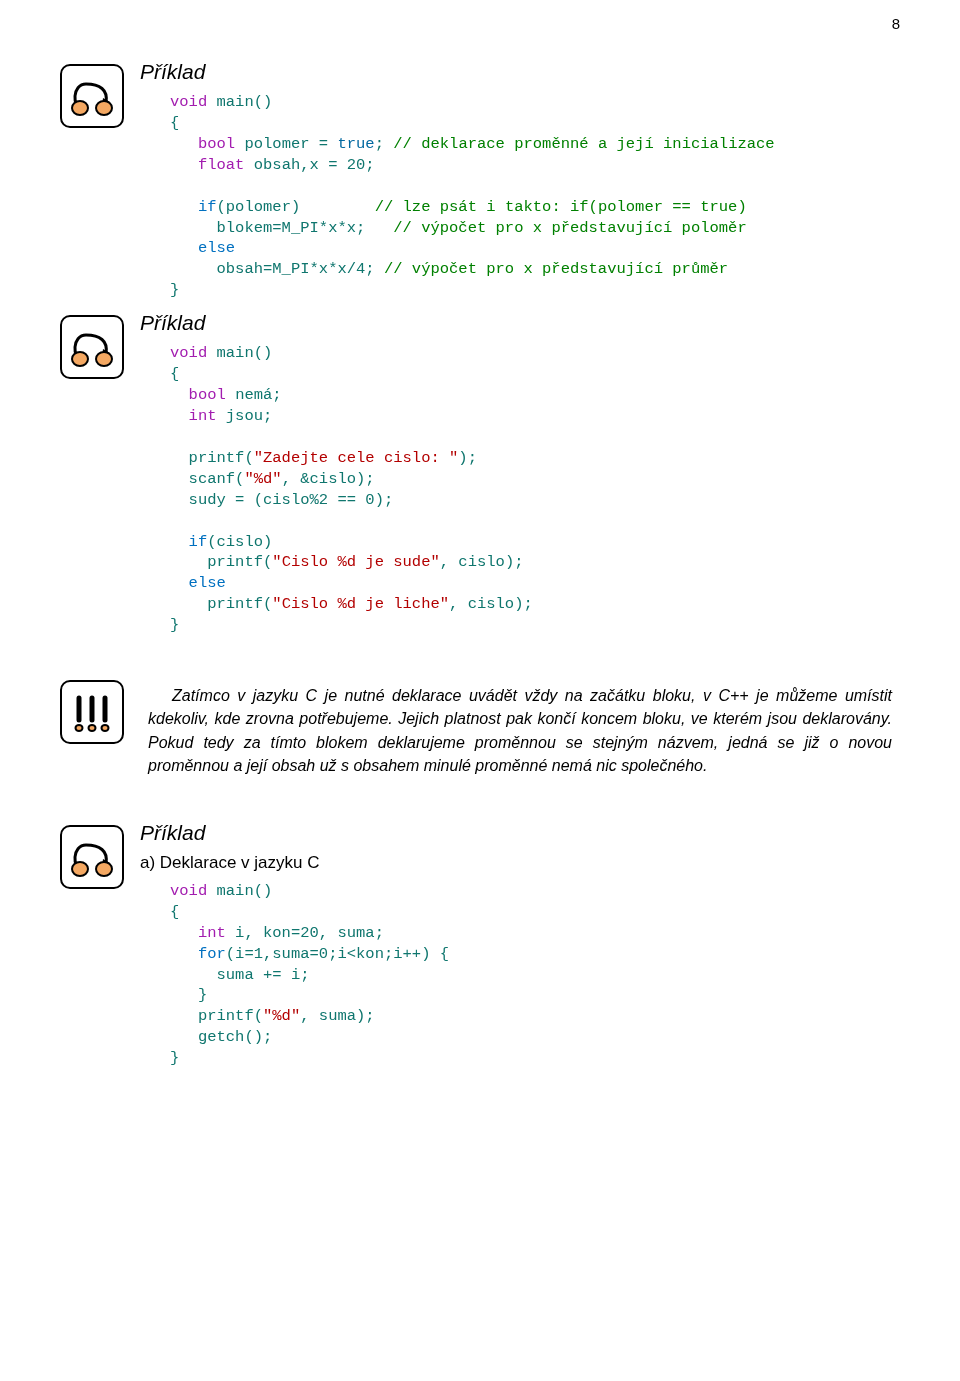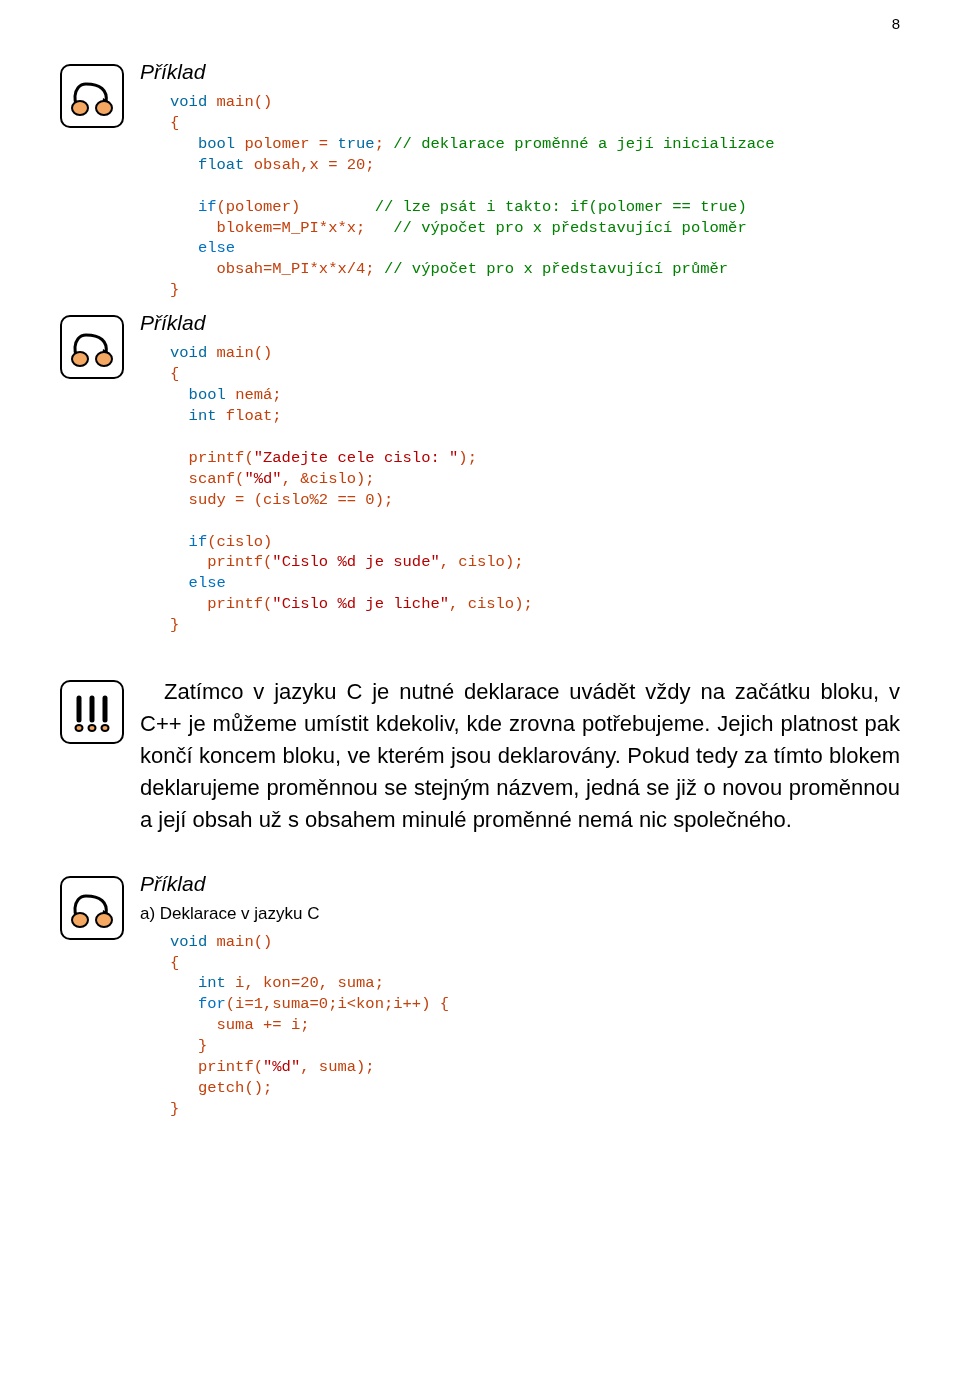--- a/index.html
+++ b/index.html
@@ -49,32 +49,33 @@
     margin: 6px 0 10px 0;
   }
   pre {
     font-family: "Courier New", Courier, monospace;
     font-size: 15.5px;
     line-height: 1.35;
     white-space: pre;
     margin: 0;
     padding: 0 0 0 30px;
   }
-  .kw-type   { color: #0369a1; } 
+  .kw-type   { color: #a21caf; } 
   .kw-ctrl   { color: #0070c0; } 
   .kw-lit    { color: #0369a1; } 
   .str       { color: #b30000; } 
   .cmt       { color: #008000; } 
-  .norm      { color: #c2410c; }
+  .norm      { color: #0f766e; }
   .body-text {
-    font-size: 22px;
+    font-size: 16px;
     line-height: 1.45;
     text-align: justify;
-    margin: 0;
+    margin: 8px;
     text-indent: 24px;
+    font-style: italic;
   }
   .sub-text {
     font-size: 17px;
     margin: 6px 0 8px 0;
   }
   
   .icon-box {
     width: 64px;
     height: 64px;
     border: 2px solid #000;
@@ -130,21 +131,21 @@
             <ellipse cx="14" cy="36" rx="8" ry="7" fill="#f4a862" stroke="#000" stroke-width="2"></ellipse>
             <ellipse cx="38" cy="36" rx="8" ry="7" fill="#f4a862" stroke="#000" stroke-width="2"></ellipse>
           </svg>
         </div>
       </div>
       <div class="content-col">
         <div class="example-heading">Příklad</div>
         <pre><span class="kw-type">void</span><span class="norm"> main()</span>
 <span class="norm">{</span>
 <span class="norm">  </span><span class="kw-type">bool</span><span class="norm"> nemá;</span>
-<span class="norm">  </span><span class="kw-type">int</span><span class="norm"> float;</span>
+<span class="norm">  </span><span class="kw-type">int</span><span class="norm"> jsou;</span>
 
 <span class="norm">  printf(</span><span class="str">"Zadejte cele cislo: "</span><span class="norm">);</span>
 <span class="norm">  scanf(</span><span class="str">"%d"</span><span class="norm">, &amp;cislo);</span>
 <span class="norm">  sudy = (cislo%2 == 0);</span>
 
 <span class="norm">  </span><span class="kw-ctrl">if</span><span class="norm">(cislo)</span>
 <span class="norm">    printf(</span><span class="str">"Cislo %d je sude"</span><span class="norm">, cislo);</span>
 <span class="norm">  </span><span class="kw-ctrl">else</span>
 <span class="norm">    printf(</span><span class="str">"Cislo %d je liche"</span><span class="norm">, cislo);</span>
 <span class="norm">}</span></pre>

